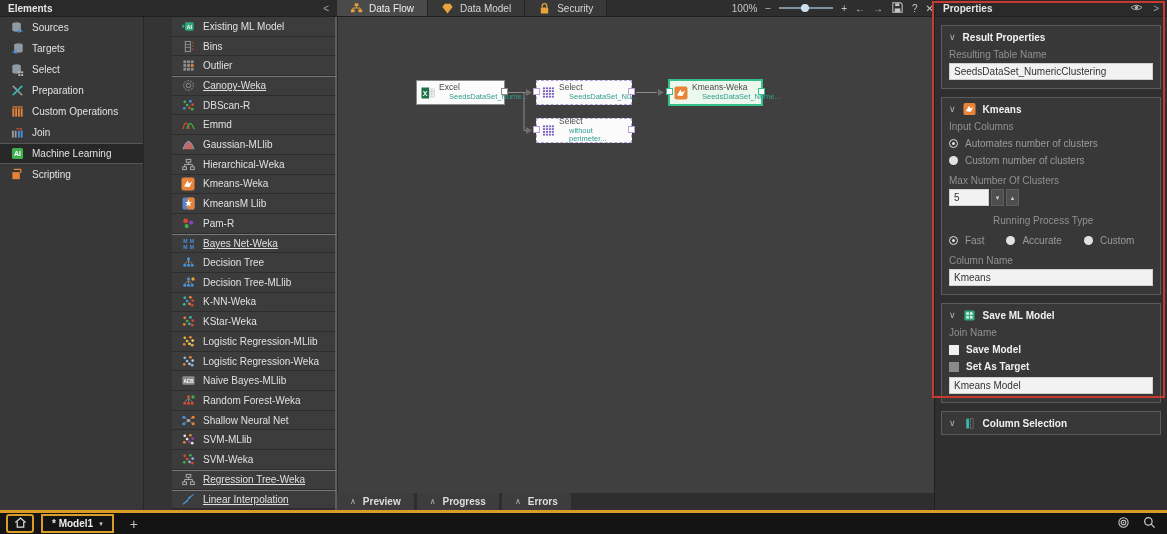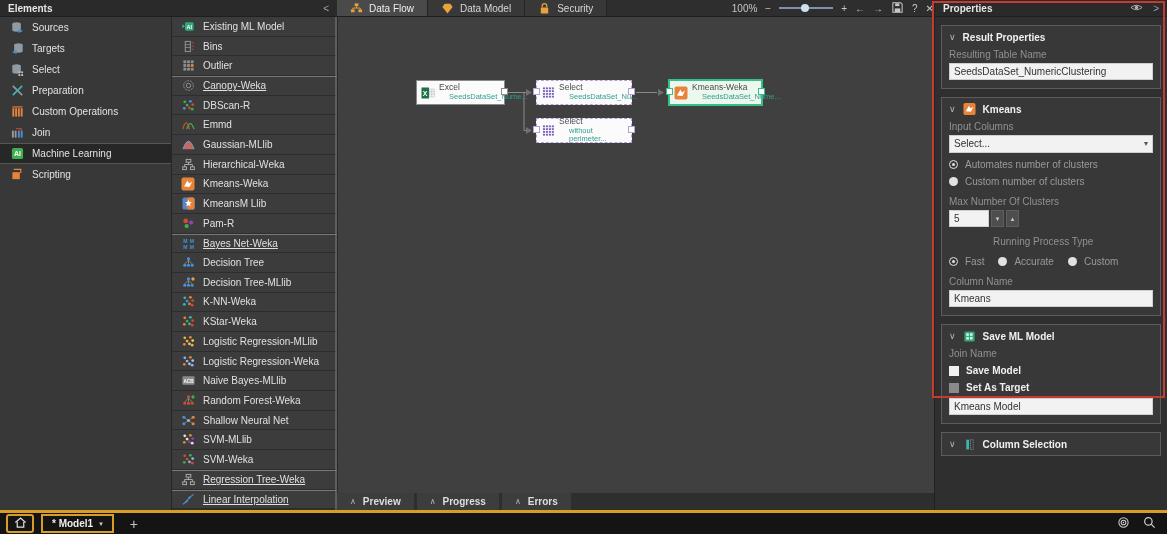--- a/index.html
+++ b/index.html
@@ -6,21 +6,21 @@
   .app{position:relative;width:1167px;height:534px;background:#404040;overflow:hidden;
        font-family:"Liberation Sans",sans-serif;font-size:10px;color:#ddd;}
 
   
   .panel-header{height:17px;background:#2a2a2a;display:flex;align-items:center;
     justify-content:space-between;padding:0 8px;font-weight:bold;color:#e6e6e6;border-bottom:1px solid #1f1f1f;box-sizing:border-box;}
   .hdr-icons{display:flex;align-items:center;gap:10px;color:#9aa7b2;font-weight:normal;}
 
   
   #elements-panel{position:absolute;left:0;top:0;width:337px;height:510px;background:#343434;}
-  #sidebar{position:absolute;left:0;top:17px;width:172px;bottom:0;background:#383838;border-right:1px solid #262626;box-sizing:border-box;}
+  #sidebar{position:absolute;left:0;top:17px;width:144px;bottom:0;background:#383838;border-right:1px solid #262626;box-sizing:border-box;}
   .side-item{height:21px;display:flex;align-items:center;gap:8px;padding-left:10px;color:#e2e2e2;}
   .side-item.selected{background:#272727;border-top:1px solid #565656;border-bottom:1px solid #565656;box-sizing:border-box;}
   #ml-list{position:absolute;left:172px;top:17px;right:0;bottom:0;background:#2f2f2f;overflow:hidden;}
   .ml-item{box-sizing:border-box;height:19.7px;display:flex;align-items:center;gap:8px;
     padding-left:9px;background:#3c3c3c;border-bottom:1px solid #2d2d2d;color:#e0e0e0;}
   .ml-item.divider-before{border-top:1px solid #787878;text-decoration:underline;}
   #ml-scrollbar{position:absolute;right:0;top:17px;bottom:0;width:2px;background:#7a7a7a;opacity:.55;}
   .ic{width:14px;height:14px;flex:none;display:flex;align-items:center;justify-content:center;}
 
   
@@ -67,21 +67,21 @@
   .prop-label{color:#919191;margin:4px 0 3px 0;}
   .prop-input{background:#f2f2f2;color:#333;height:15px;line-height:15px;padding:0 4px;border:1px solid #cfcfcf;
     white-space:nowrap;overflow:hidden;}
   .prop-select{display:flex;justify-content:space-between;align-items:center;height:16px;line-height:16px;}
   .prop-select .caret{color:#555;font-size:8px;}
   .radio-row{display:flex;align-items:center;gap:7px;margin:6px 0 0 0;color:#9a9a9a;}
   .radio{width:9px;height:9px;border-radius:50%;box-sizing:border-box;flex:none;}
   .radio.sel{border:1.5px solid #e2e2e2;position:relative;}
   .radio.sel::after{content:'';position:absolute;left:1.5px;top:1.5px;width:3px;height:3px;border-radius:50%;background:#e2e2e2;}
   .radio.unsel{background:#e2e2e2;}
-  .inline-radios{display:flex;gap:0;}
+  .inline-radios{display:flex;gap:8px;}
   .inline-radios .radio-row{margin:6px 14px 0 0;}
   .spinner{display:flex;gap:2px;margin-top:1px;}
   .spin-input{width:30px;}
   .spin-btn{width:13px;height:17px;background:#4e4e4e;color:#c8c8c8;display:flex;align-items:center;justify-content:center;
     font-size:7px;border:1px solid #5e5e5e;box-sizing:border-box;}
   .checkbox-row{display:flex;align-items:center;gap:7px;margin:6px 0 0 0;color:#f0f0f0;font-weight:bold;}
   .checkbox{width:10px;height:10px;background:#f0f0f0;flex:none;}
   .checkbox.disabled{background:#8a8a8a;}
   #red-outline{position:absolute;left:932px;top:1px;width:233px;height:397px;border:2px solid #c63a2f;box-sizing:border-box;pointer-events:none;z-index:40;}
 
@@ -680,24 +680,20 @@
           <span class="sec-chev">∨</span>
           <span class="ic" style="width:13px;height:13px">
               <svg width="14" height="14" viewBox="0 0 14 14">
                 <rect x="0.5" y="0.5" width="13" height="13" rx="2" fill="#e8833a"></rect>
                 <path d="M3,9.5 L6.5,3.5 L8,6.5 L11.2,4.5 L8.5,10 Z" fill="#fff"></path>
               </svg>
             </span>
           <span>Kmeans</span>
         </div>
         <div class="prop-label">Input Columns</div>
-        <div class="prop-input prop-select">
-          <span>Select...</span>
-          <span class="caret">▾</span>
-        </div>
         <div id="cluster-mode-radios" style="margin-top:3px;">
             <div class="radio-row">
               <span class="radio sel"></span>
               <span>Automates number of clusters</span>
             </div>
             <div class="radio-row">
               <span class="radio unsel"></span>
               <span>Custom number of clusters</span>
             </div>
           </div>

